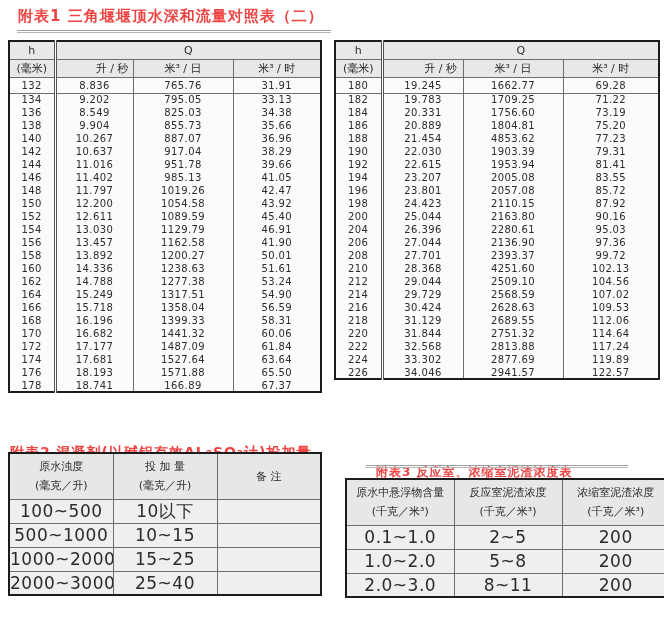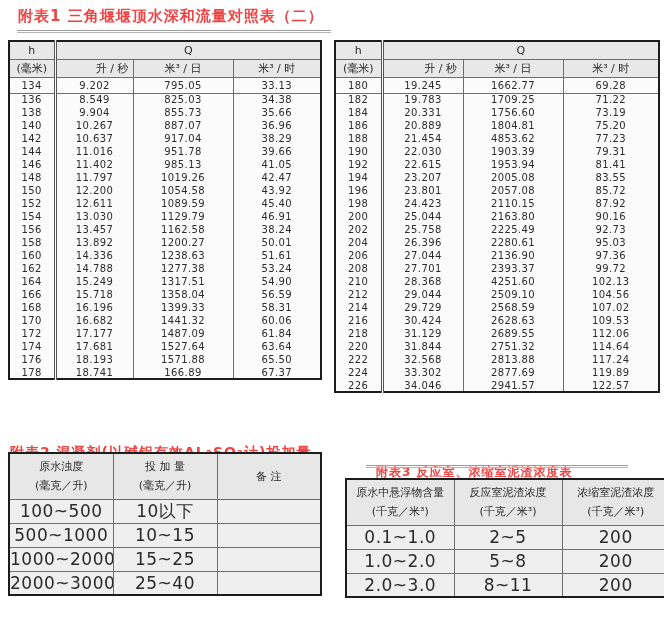--- a/index.html
+++ b/index.html
@@ -75,20 +75,26 @@
         <th colspan="3">Q</th>
       </tr>
       <tr>
         <th class="c0">(毫米)</th>
         <th class="u1">升 / 秒</th>
         <th class="u2">米³ / 日</th>
         <th>米³ / 时</th>
       </tr>
     </thead>
     <tbody>
+      <tr>
+          <td class="c0">132</td>
+          <td class="c1">8.836</td>
+          <td class="c2">765.76</td>
+          <td>31.91</td>
+        </tr>
         <tr>
           <td class="c0">134</td>
           <td class="c1">9.202</td>
           <td class="c2">795.05</td>
           <td>33.13</td>
         </tr>
         <tr>
           <td class="c0">136</td>
           <td class="c1">8.549</td>
           <td class="c2">825.03</td>
@@ -145,21 +151,21 @@
         <tr>
           <td class="c0">154</td>
           <td class="c1">13.030</td>
           <td class="c2">1129.79</td>
           <td>46.91</td>
         </tr>
         <tr>
           <td class="c0">156</td>
           <td class="c1">13.457</td>
           <td class="c2">1162.58</td>
-          <td>38.24</td>
+          <td>41.90</td>
         </tr>
         <tr>
           <td class="c0">158</td>
           <td class="c1">13.892</td>
           <td class="c2">1200.27</td>
           <td>50.01</td>
         </tr>
         <tr>
           <td class="c0">160</td>
           <td class="c1">14.336</td>
@@ -303,26 +309,20 @@
           <td class="c2">2110.15</td>
           <td>87.92</td>
         </tr>
         <tr>
           <td class="c0">200</td>
           <td class="c1">25.044</td>
           <td class="c2">2163.80</td>
           <td>90.16</td>
         </tr>
         <tr>
-          <td class="c0">202</td>
-          <td class="c1">25.758</td>
-          <td class="c2">2225.49</td>
-          <td>92.73</td>
-        </tr>
-        <tr>
           <td class="c0">204</td>
           <td class="c1">26.396</td>
           <td class="c2">2280.61</td>
           <td>95.03</td>
         </tr>
         <tr>
           <td class="c0">206</td>
           <td class="c1">27.044</td>
           <td class="c2">2136.90</td>
           <td>97.36</td>

